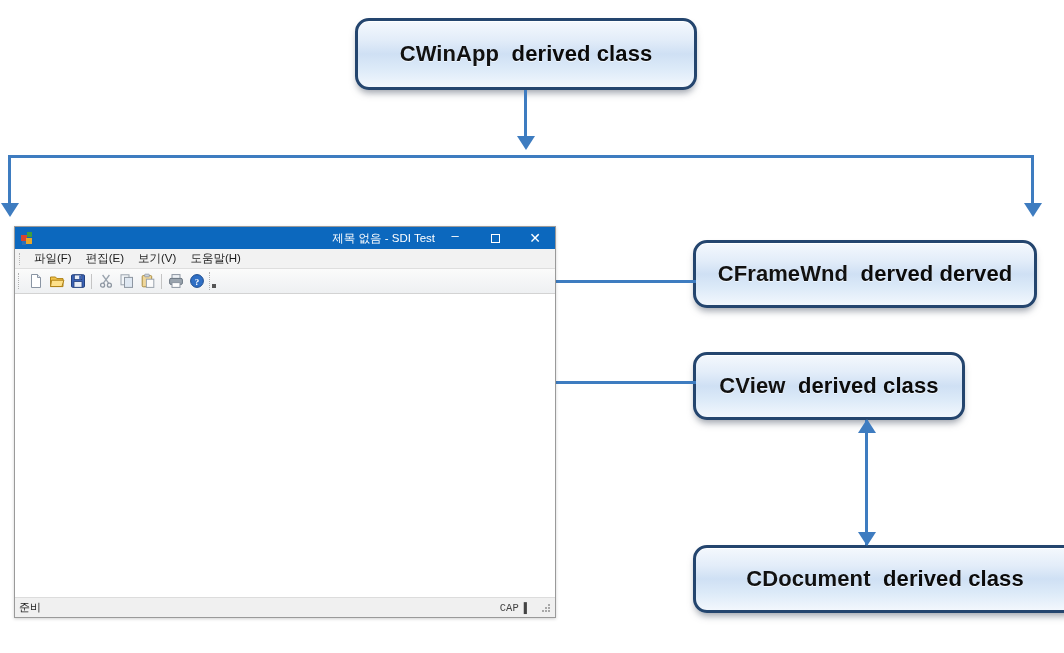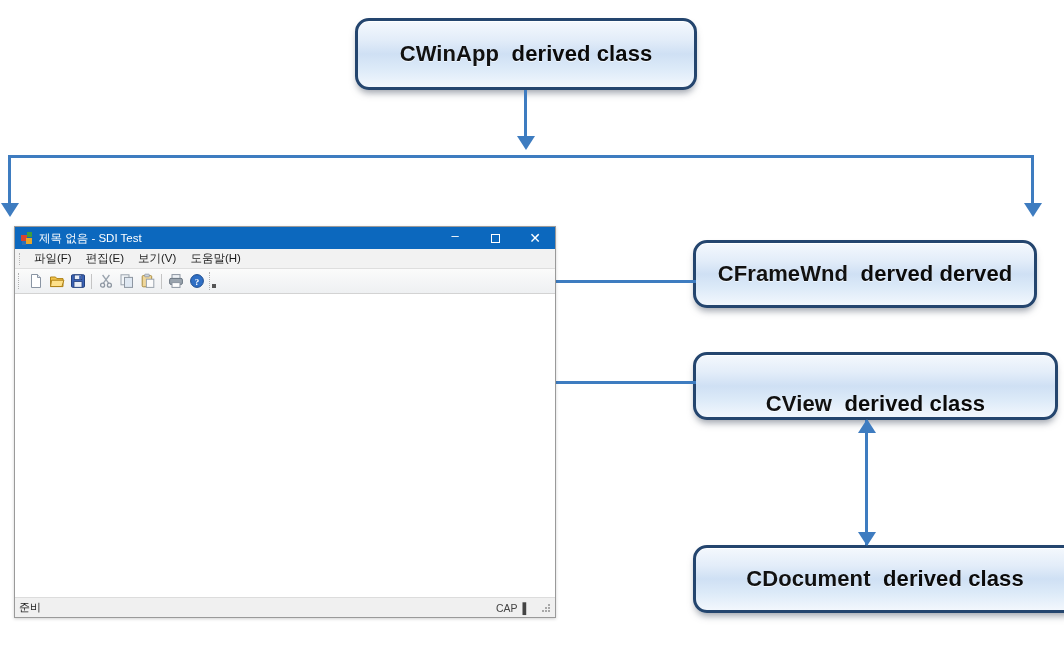--- a/index.html
+++ b/index.html
@@ -91,20 +91,21 @@
     flex-direction: column;
     box-shadow: 0 1px 3px rgba(0,0,0,0.18);
   }
   .titlebar {
     height: 22px;
     background: #0C68BE;
     display: flex;
     align-items: center;
     flex: 0 0 auto;
     position: relative;
+    text-align: right;
   }
   .app-icon {
     width: 13px;
     height: 13px;
     margin-left: 6px;
     margin-right: 5px;
     position: relative;
     flex: 0 0 auto;
   }
   .app-icon i {
@@ -211,20 +212,21 @@
   }
   .statusbar {
     height: 19px;
     background: #f0f0f0;
     border-top: 1px solid #dcdcdc;
     display: flex;
     align-items: center;
     flex: 0 0 auto;
     padding: 0 4px;
     position: relative;
+    font-family: Liberation Mono, monospace;
   }
   .statusbar .sb-left {
     font-size: 11px;
     color: #1a1a1a;
     flex: 1 1 auto;
   }
   .statusbar .sb-right {
     font-size: 10.5px;
     color: #444;
     display: flex;
@@ -266,21 +268,21 @@
   <div class="class-box" style="left:693px; top:240px; width:344px; height:68px;">
     <span class="label">
       <span class="cls">CFrameWnd</span>&nbsp;
       <span>derved derved</span>
     </span>
   </div>
 
   <div class="conn conn-h" style="left:518px; top:280px; width:178px; height:3px;"></div>
   <div class="arrow arrow-left" style="left:506px; top:272px;"></div>
 
-  <div class="class-box" style="left:693px; top:352px; width:365px; height:68px;align-items:flex-end;">
+  <div class="class-box" style="left:693px; top:352px; width:272px; height:68px;">
     <span class="label">
       <span class="cls">CView</span>&nbsp;
       <span>derived class</span>
     </span>
   </div>
 
   <div class="conn conn-h" style="left:518px; top:381px; width:178px; height:3px;"></div>
   <div class="arrow arrow-left" style="left:506px; top:373px;"></div>
 
   <div class="class-box" style="left:693px; top:545px; width:384px; height:68px;">

